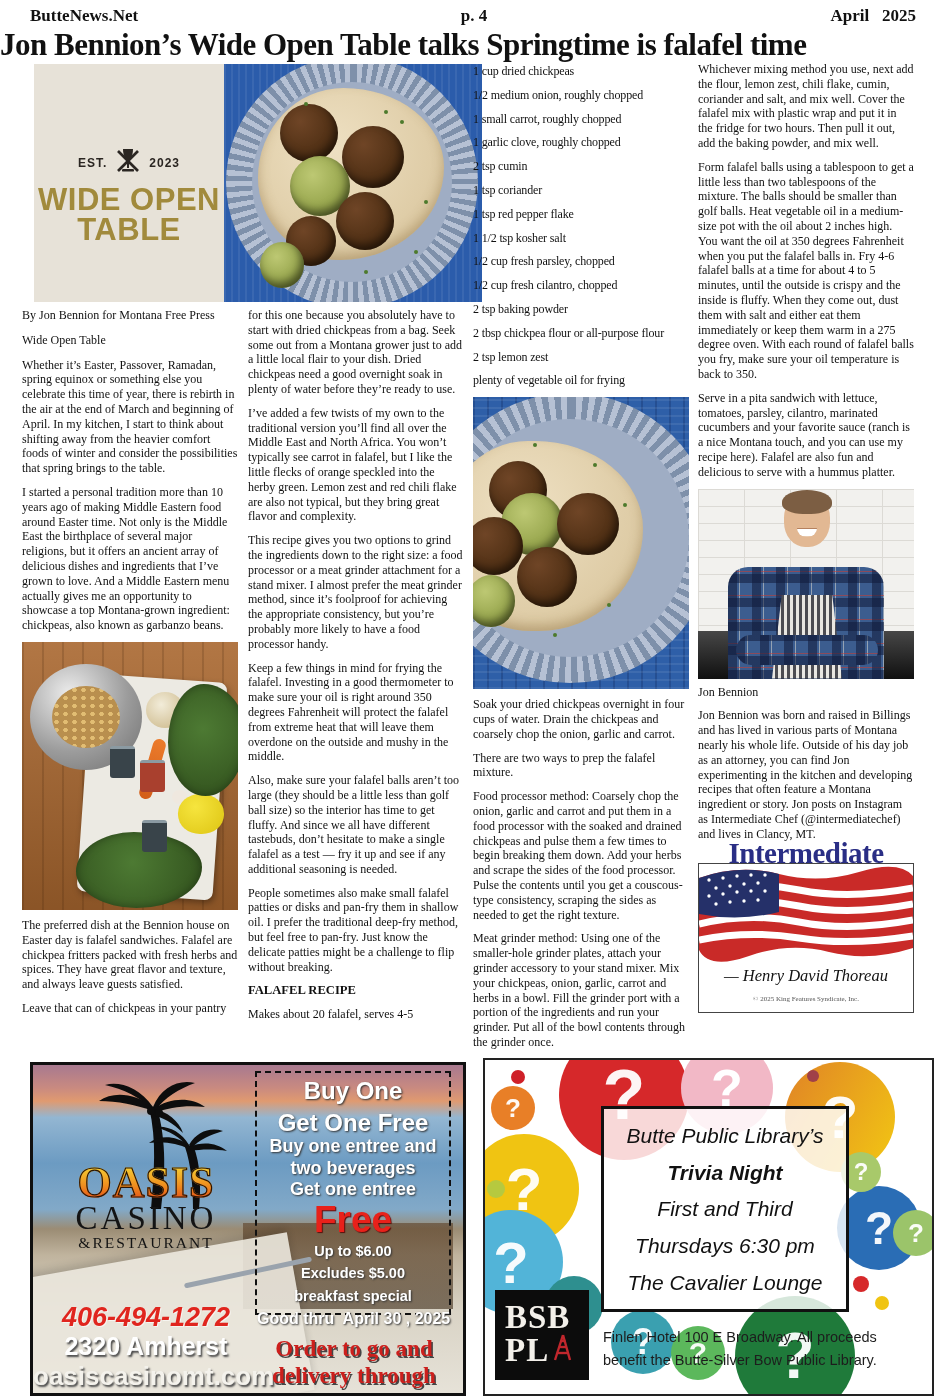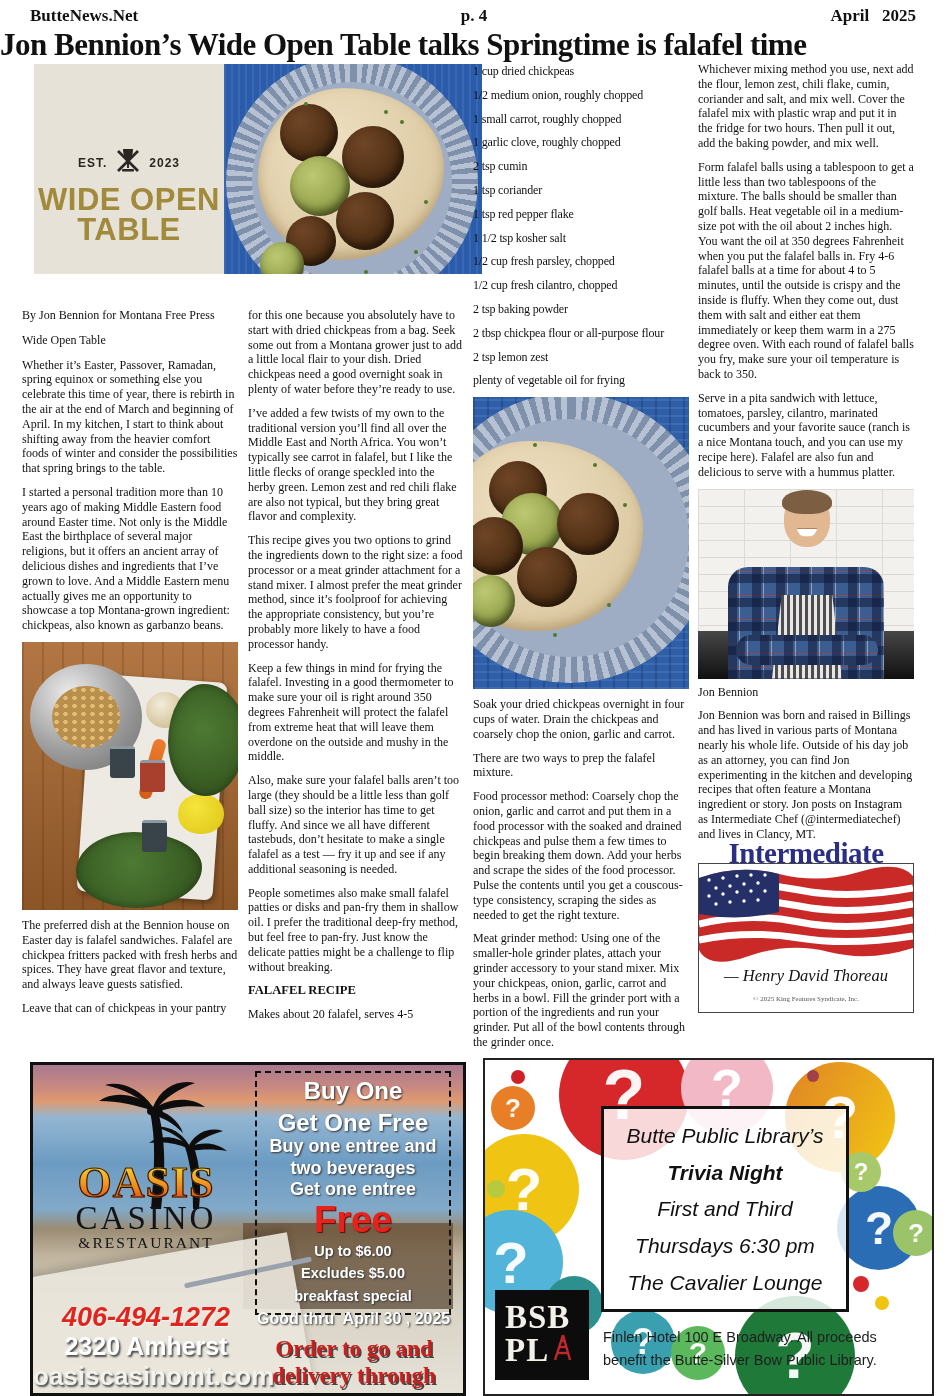--- a/index.html
+++ b/index.html
@@ -19,21 +19,21 @@
   .col p{margin:0 0 9px 0;}
   #col1{left:22px;padding-top:246px;}
   #col2{left:248px;padding-top:246px;}
   #col3{left:473px;}
   #col4{left:698px;}
   .recipe-head{font-weight:bold;font-size:12.6px;margin:2px 0 9px 0;}
   .ing-list{list-style:none;margin:2px 0 0 0;padding:0;letter-spacing:-0.15px;}
   .ing-list li{margin:0 0 9px 0;}
 
   
-  .fig-top{position:absolute;left:22px;top:64px;width:448px;height:210px;display:flex;overflow:hidden;padding-left:12px;}
+  .fig-top{position:absolute;left:22px;top:64px;width:448px;height:238px;display:flex;overflow:hidden;padding-left:12px;}
   .logo-panel{width:190px;background:#e7e2d8;display:flex;flex-direction:column;align-items:center;}
   .est-row{display:flex;align-items:center;gap:6px;margin-top:84px;
            font-family:"Liberation Sans",sans-serif;font-weight:bold;font-size:12px;
            letter-spacing:1px;color:#2b2622;}
   .wot-title{color:#a18a3c;font-family:"Liberation Sans",sans-serif;font-weight:bold;
              font-size:31px;line-height:0.97;letter-spacing:0.5px;text-align:center;margin-top:8px;}
   .photo{position:relative;overflow:hidden;}
   .photo-falafel1{flex:1;background:#2b5cab;
     background-image:repeating-linear-gradient(90deg,rgba(255,255,255,0.07) 0 2px,transparent 2px 7px);}
   .plate{position:absolute;border-radius:50%;

